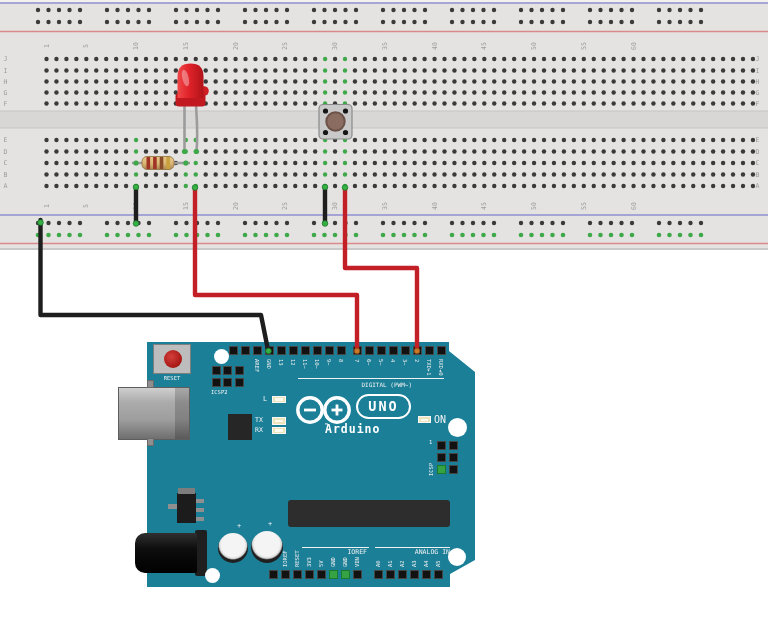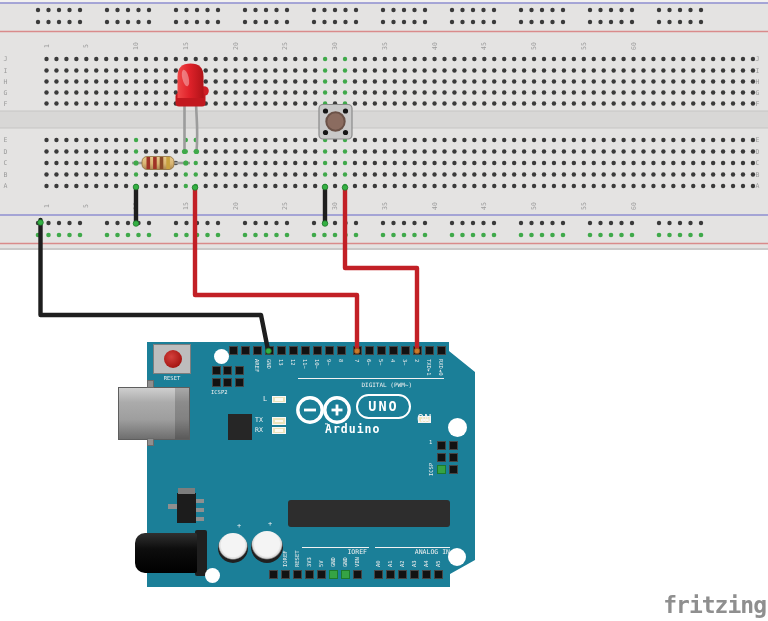--- a/index.html
+++ b/index.html
@@ -1101,21 +1101,21 @@
     <div class="ledrect" style="left:125px;top:75px;width:14px;height:7.5px;">
         <i></i>
       </div>
     <div class="silk" style="left:108px;top:84.5px;font-size:6.5px;">RX</div>
     <div class="ledrect" style="left:125px;top:84.5px;width:14px;height:7.5px;">
         <i></i>
       </div>
     <div class="ledrect" style="left:271px;top:74px;width:13px;height:7px;">
         <i></i>
       </div>
-    <div class="silk" style="left:270px;top:74px;font-size:12px;">ON</div>
+    <div class="silk" style="left:287px;top:74px;font-size:10px;">ON</div>
 
     <svg width="328" height="245" style="left:0;top:0;">
       <g stroke="#fff" stroke-width="3.4" fill="none">
         <circle cx="163" cy="68" r="12.2"></circle>
         <circle cx="190" cy="68" r="12.2"></circle>
       </g>
       <rect x="157" y="66.6" width="12" height="2.8" fill="#fff"></rect>
       <rect x="184.5" y="66.6" width="11" height="2.8" fill="#fff"></rect>
       <rect x="188.6" y="62.5" width="2.8" height="11" fill="#fff"></rect>
     </svg>
@@ -1250,14 +1250,13 @@
       <circle cx="325" cy="187" r="2.8" fill="#35b044" stroke="#1d7a2a" stroke-width="0.8"></circle>
       <circle cx="325" cy="223.5" r="2.8" fill="#35b044" stroke="#1d7a2a" stroke-width="0.8"></circle>
       <polyline points="195,188 195,295 357,295 357,350" fill="none" stroke="#c22026" stroke-width="4.4" stroke-linecap="round" stroke-linejoin="round"></polyline>
       <circle cx="195" cy="187.5" r="2.8" fill="#35b044" stroke="#1d7a2a" stroke-width="0.8"></circle>
       <circle cx="357" cy="351" r="2.8" fill="#c8792c" stroke="#8a4d12" stroke-width="0.8"></circle>
       <polyline points="345,188 345,268 417,268 417,350" fill="none" stroke="#c22026" stroke-width="4.4" stroke-linecap="round" stroke-linejoin="round"></polyline>
       <circle cx="345" cy="187.5" r="2.8" fill="#35b044" stroke="#1d7a2a" stroke-width="0.8"></circle>
       <circle cx="417" cy="351" r="2.8" fill="#c8792c" stroke="#8a4d12" stroke-width="0.8"></circle>
     </svg>
 
-  <div id="watermark">fritzing</div>
 </div>
 
 </body></html>

